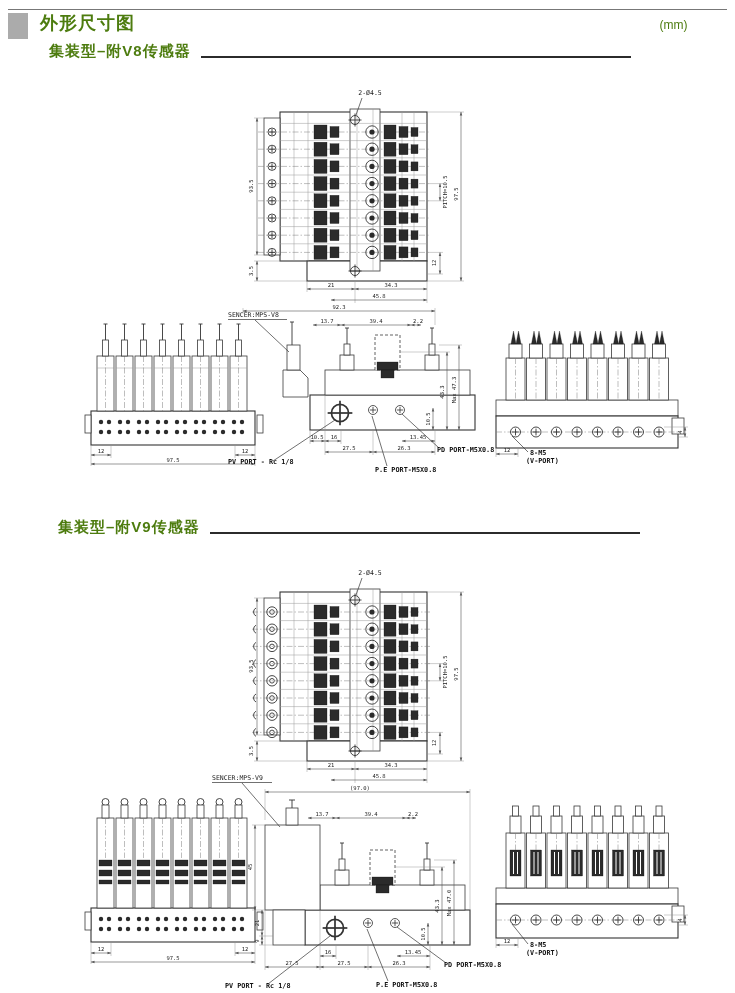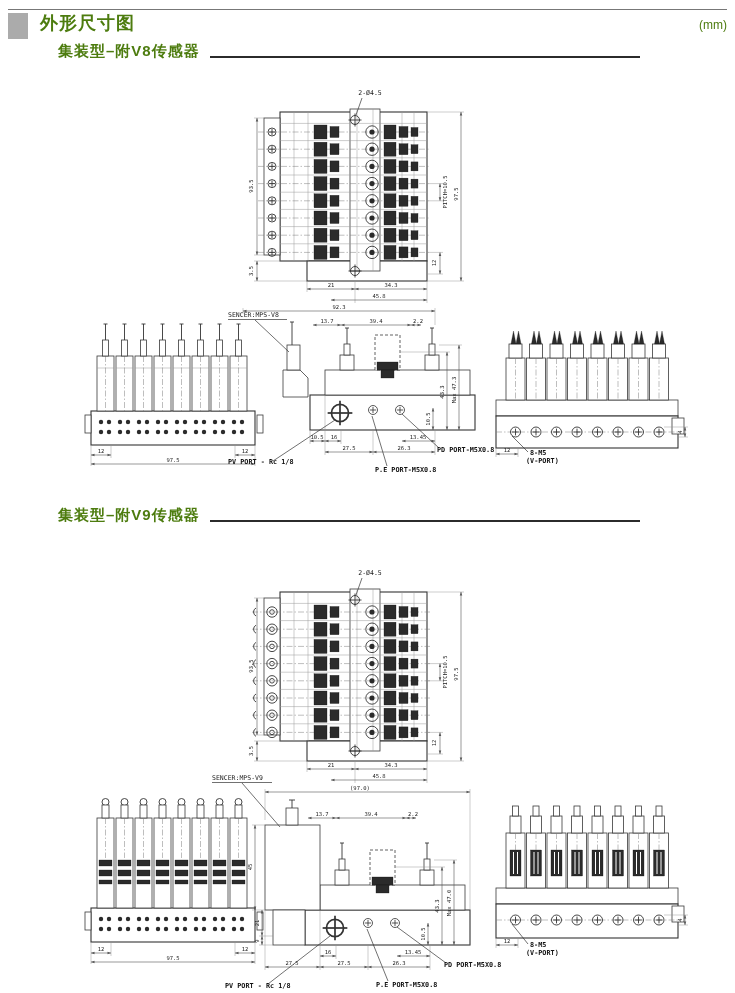--- a/index.html
+++ b/index.html
@@ -2,21 +2,21 @@
 <html><head>
 <meta charset="utf-8">
 <style>
   html,body{margin:0;padding:0;background:#f2f2f2;}
   .page{position:relative;width:735px;height:993px;background:#fff;margin:0 auto;
         font-family:"Liberation Sans",sans-serif;color:#4d7c0f;overflow:hidden;}
   .abs{position:absolute;}
   .toprule{left:8px;top:9px;width:719px;height:0;border-top:1.5px solid #777;}
   .sq{left:8px;top:13px;width:20px;height:26px;background:#ababab;}
   .title{left:40px;top:11px;font-size:18px;font-weight:bold;letter-spacing:1px;}
-  .unit{left:620px;top:18px;width:107px;text-align:right;font-size:12px;}
+  .unit{left:620px;top:18px;width:107px;text-align:center;font-size:12px;}
   .shead{display:flex;align-items:flex-end;font-size:15px;font-weight:bold;letter-spacing:1px;}
   .shead .rule{flex:1;border-bottom:2px solid #2b2b2b;margin:0 0 3px 10px;}
   svg{overflow:visible;}
   svg text{font-family:"DejaVu Sans Mono",monospace;}
   .k{stroke:#333;fill:none;stroke-width:0.9;}
   .b{stroke:#333;fill:#fff;stroke-width:1.1;}
   .bl{stroke:#3a3a3a;fill:#fff;stroke-width:0.8;}
   .g{stroke:#9a9a9a;stroke-width:0.5;fill:none;}
   .cl{stroke:#7d7d7d;stroke-width:0.5;fill:none;stroke-dasharray:6 2 1.5 2;}
   .d{fill:#2b2b2b;stroke:#111;stroke-width:0.3;}
@@ -117,21 +117,21 @@
         <line x1="9.5" y1="45" x2="9.5" y2="62" class="cl"></line>
       </g>
     </defs>
   </svg>
 
   <div class="abs toprule"></div>
   <div class="abs sq"></div>
   <div class="abs title">外形尺寸图</div>
   <div class="abs unit">(mm)</div>
 
-  <div class="abs shead" style="left:58px;top:42px;width:582px;">
+  <div class="abs shead" style="left:49px;top:42px;width:582px;">
     <span>集装型–附V8传感器</span>
     <span class="rule"></span>
   </div>
 
   <svg class="abs" style="left:250px;top:84px;" width="224" height="228" viewBox="0 0 224 228">
     <g>
       <rect x="30" y="28" width="147" height="149" class="b"></rect>
       <rect x="14" y="34" width="16" height="137" class="bl"></rect>
       <rect x="57" y="177" width="120" height="20" class="b"></rect>
       <rect x="100" y="25" width="30" height="162" class="bl"></rect>
@@ -324,21 +324,21 @@
       <line x1="20" y1="108" x2="36" y2="124" class="ld"></line>
       <text x="38" y="127" class="pt">8-M5</text>
       <text x="34" y="135" class="pt">(V-PORT)</text>
       <line x1="172" y1="99" x2="196" y2="99" class="ex"></line>
         <line x1="186" y1="109" x2="196" y2="109" class="ex"></line>
       <line x1="193" y1="99" x2="193" y2="109" class="dm" marker-start="url(#ma)" marker-end="url(#ma)"></line>
       <text transform="rotate(-90 190 104)" x="190" y="104" text-anchor="middle" class="dts">4</text>
     </g>
   </svg>
 
-  <div class="abs shead" style="left:58px;top:506px;width:582px;">
+  <div class="abs shead" style="left:58px;top:518px;width:582px;">
     <span>集装型–附V9传感器</span>
     <span class="rule"></span>
   </div>
 
   <svg class="abs" style="left:250px;top:564px;" width="224" height="228" viewBox="0 0 224 228">
     <g>
       <rect x="30" y="28" width="147" height="149" class="b"></rect>
       <rect x="14" y="34" width="16" height="137" class="bl"></rect>
       <rect x="57" y="177" width="120" height="20" class="b"></rect>
       <rect x="100" y="25" width="30" height="162" class="bl"></rect>

